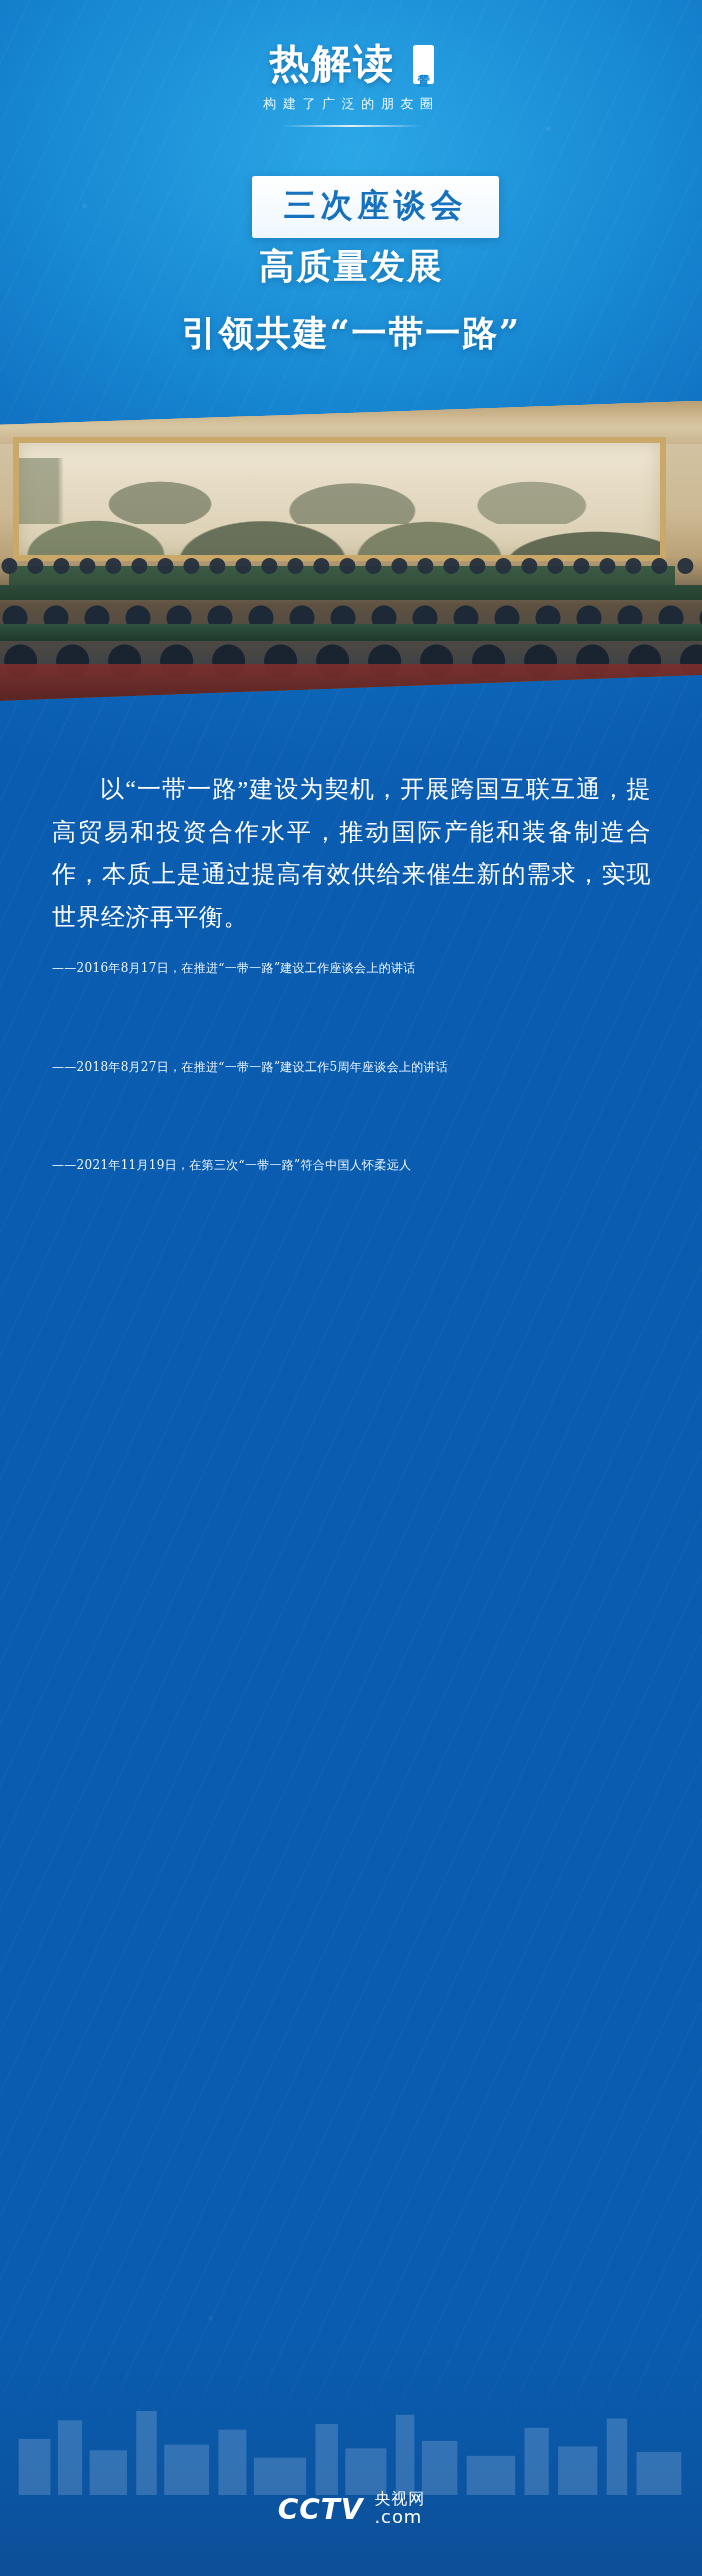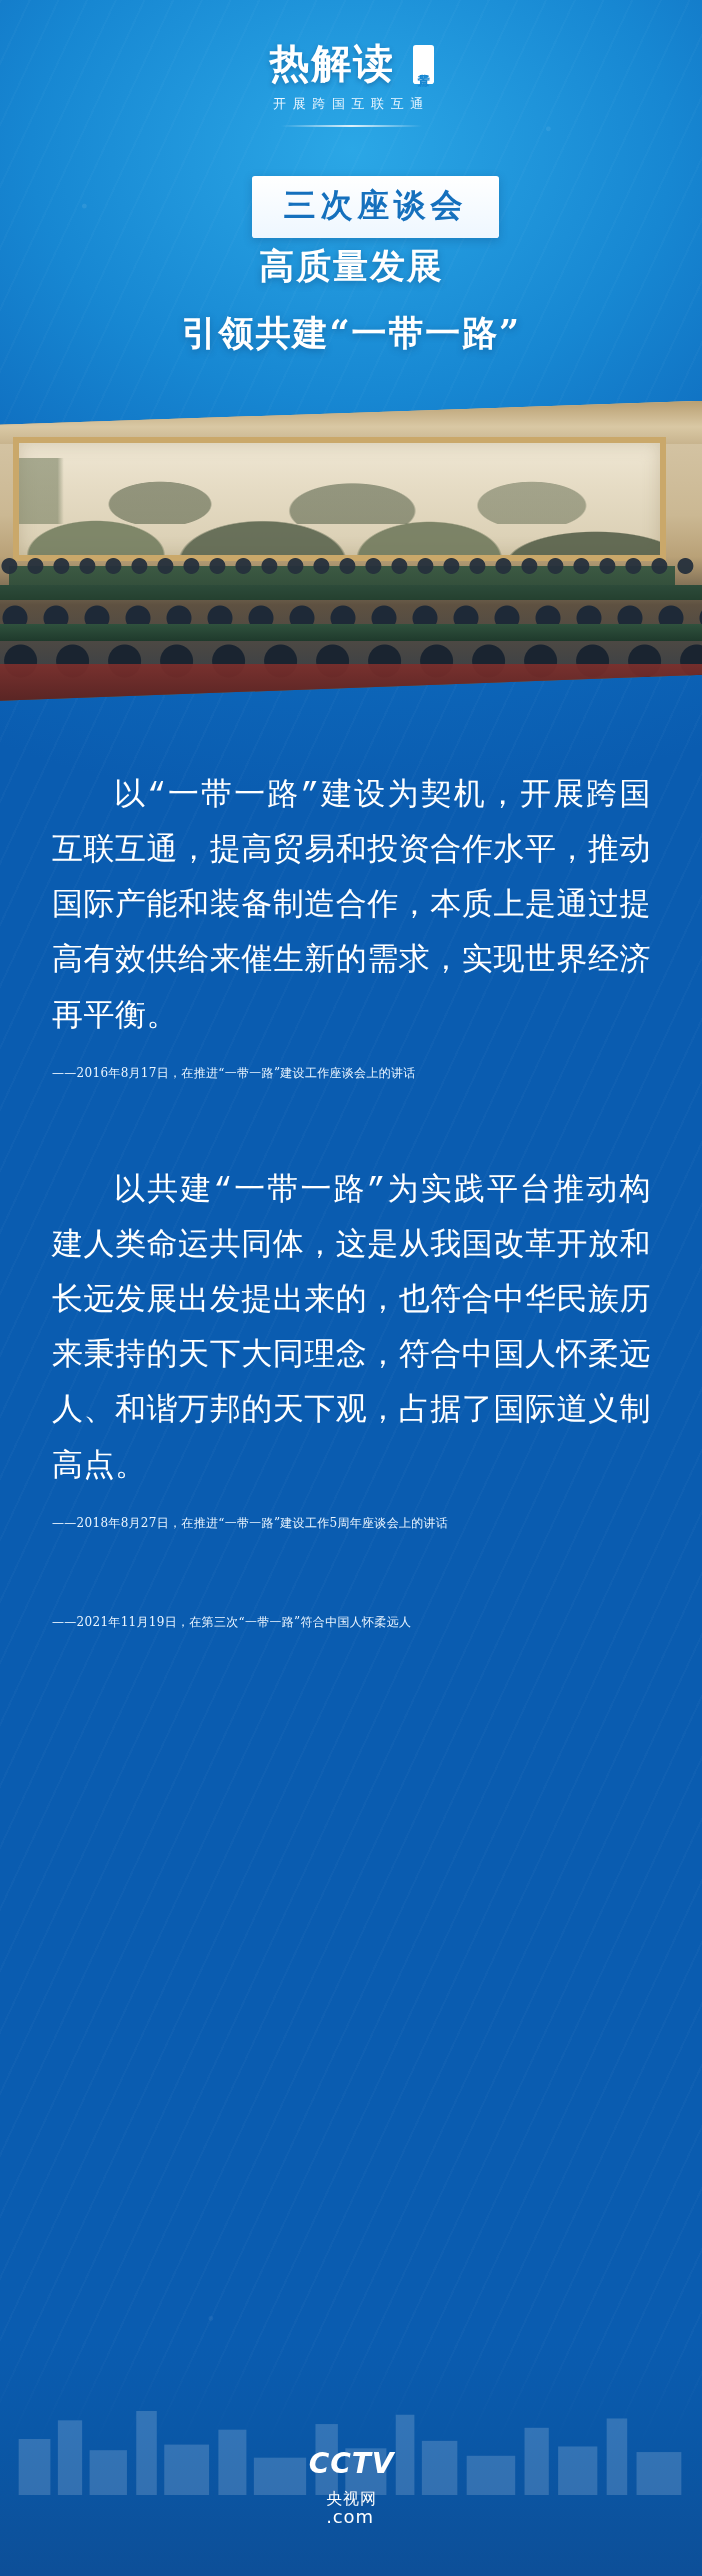--- a/index.html
+++ b/index.html
@@ -199,22 +199,22 @@
 
   
   .content {
     position: relative;
     z-index: 3;
     padding: 67px 52px 0 52px;
   }
   .quote-block { margin-bottom: 79px; }
   .quote-text {
     color: #ffffff;
-    font-family: Liberation Mono, monospace;
-    font-size: 31px;
+    font-family: Liberation Serif, serif;
+    font-size: 24px;
     line-height: 1.78;
     text-indent: 2em;
     letter-spacing: 0.5px;
     text-align: justify;
   }
   .quote-source {
     margin-top: 20.6px;
     color: #eaf5ff;
     font-family: "DejaVu Serif", "Liberation Serif", serif;
     font-size: 12px;
@@ -235,21 +235,20 @@
     position: absolute; left: 0; right: 0; bottom: 81px; height: 112px;
     opacity: .30;
   }
   .footer-logo {
     position: absolute;
     left: 0; right: 0; bottom: 49px;
     display: flex;
     align-items: center;
     justify-content: center;
     gap: 11.2px;
-    flex-direction: column;
   }
   .cctv-mark {
     font-family: "DejaVu Sans", sans-serif;
     font-weight: bold;
     font-style: italic;
     font-size: 28px;
     color: #ffffff;
     letter-spacing: 0.9px;
   }
   .cctv-cn {
@@ -265,21 +264,21 @@
 </head>
 <body>
 
 <div class="page">
 
   <div class="header">
     <div class="logo-row">
       <span class="logo-main">热解读</span>
       <span class="logo-badge">背景</span>
     </div>
-    <div class="logo-sub">开展跨国互联互通</div>
+    <div class="logo-sub">构建了广泛的朋友圈</div>
     <div class="logo-underline"></div>
   </div>
 
   <div class="title-block">
     <div class="title-banner">三次座谈会</div>
     <div class="title-line" style="margin-top:3.7px">高质量发展</div>
     <div class="title-line">引领共建“一带一路”</div>
   </div>
 
   <div class="photo-band">
@@ -299,21 +298,20 @@
   </div>
 
   <div class="content">
 
     <div class="quote-block">
       <p class="quote-text">以“一带一路”建设为契机，开展跨国互联互通，提高贸易和投资合作水平，推动国际产能和装备制造合作，本质上是通过提高有效供给来催生新的需求，实现世界经济再平衡。</p>
       <p class="quote-source">——2016年8月17日，在推进“一带一路”建设工作座谈会上的讲话</p>
     </div>
 
     <div class="quote-block">
-      <p class="quote-text">以共建“一带一路”为实践平台推动构建人类命运共同体，这是从我国改革开放和长远发展出发提出来的，也符合中华民族历来秉持的天下大同理念，符合中国人怀柔远人、和谐万邦的天下观，占据了国际道义制高点。</p>
       <p class="quote-source">——2018年8月27日，在推进“一带一路”建设工作5周年座谈会上的讲话</p>
     </div>
 
     <div class="quote-block">
       <p class="quote-source">——2021年11月19日，在第三次“一带一路”符合中国人怀柔远人</p>
     </div>
 
   </div>
 
   <div class="footer">

